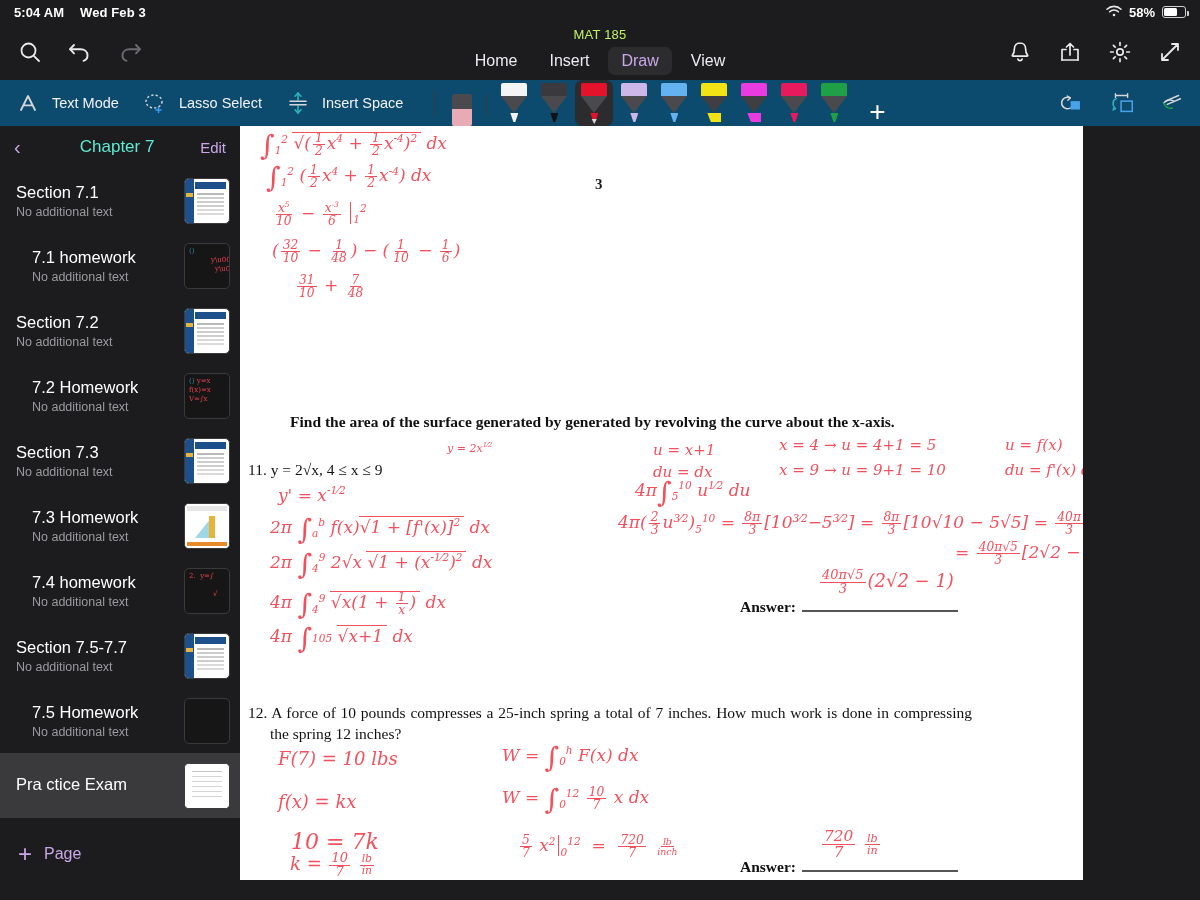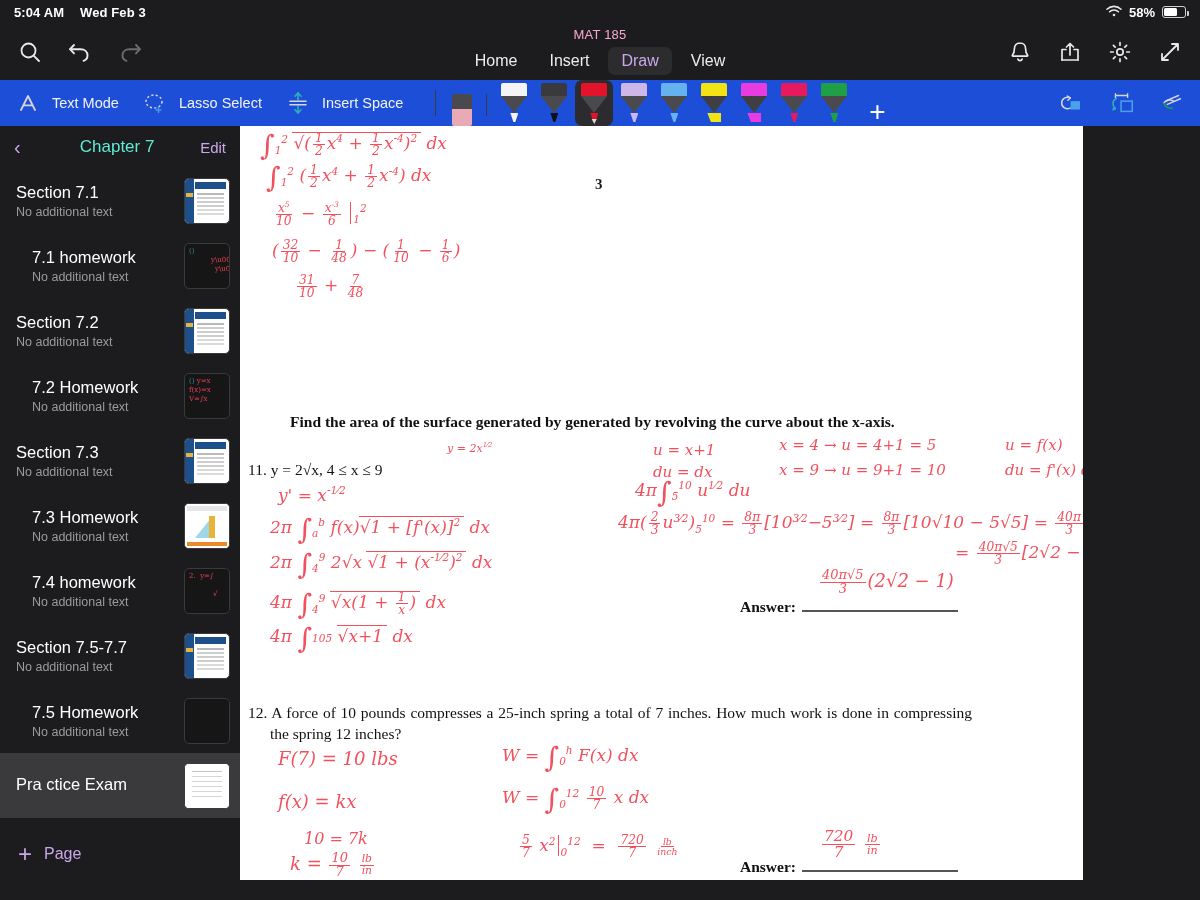--- a/index.html
+++ b/index.html
@@ -16,27 +16,27 @@
 
   
   .navbar { height:56px; display:flex; align-items:center; padding:0 16px; position:relative; background:#1c1c1e; }
   .nav-left { display:flex; align-items:center; gap:22px; }
   .nav-right { margin-left:auto; display:flex; align-items:center; gap:22px; }
   .ic { width:28px; height:28px; display:flex; align-items:center; justify-content:center; color:#e9e9ea; }
   .ic svg { display:block; }
   .ic.dim { color:#6c6c70; }
 
   .doc-center { position:absolute; left:0; right:0; top:0; display:flex; flex-direction:column; align-items:center; pointer-events:none; }
-  .doc-title { font-size:13px; color:#f9a8d4; margin-top:3px; letter-spacing:.2px; }
+  .doc-title { font-size:13px; color:#bef264; margin-top:3px; letter-spacing:.2px; }
   .tabs { display:flex; gap:6px; margin-top:5px; pointer-events:auto; }
   .tab { font-size:16px; color:#ececf1; padding:5px 13px; border-radius:7px; }
   .tab.active { background:#2c2c2e; color:#c9a7e8; font-weight:500; }
 
   
-  .toolbar { height:46px; background:#1d4ed8; display:flex; align-items:center; padding:0 14px; gap:0; }
+  .toolbar { height:46px; background:#0c4a6e; display:flex; align-items:center; padding:0 14px; gap:0; }
   .tool-grp { display:flex; align-items:center; gap:10px; margin-right:22px; }
   .tool-grp .lbl { font-size:14.5px; color:#f2f2f4; }
   .tb-sep { width:1px; height:26px; background:#3a3a3c; margin:0 10px; }
 
   .pens { display:flex; align-items:flex-end; gap:2px; height:46px; }
   .pen { width:38px; height:46px; position:relative; display:flex; justify-content:center; }
   .pen.sel { background:#2c2c2e; border-radius:7px; }
   .pen .body { position:absolute; bottom:4px; width:26px; }
   .pen .cap { height:13px; border-radius:2px 2px 0 0; }
   .pen .barrel { width:0; height:0; border-left:13px solid transparent; border-right:13px solid transparent; border-top:17px solid #4a4a4e; }
@@ -627,21 +627,21 @@
 
       <div class="prob p12">
         <span class="bodytxt">
           <span>12.</span>
           <span>A force of 10 pounds compresses a 25-inch spring a total of 7 inches.  How much work is done in compressing the spring 12 inches?</span>
         </span>
       </div>
 
       <div class="hw" style="left:38px;top:622px;font-size:18px;">F(7) = 10 lbs</div>
       <div class="hw" style="left:38px;top:665px;font-size:18px;">f(x) = kx</div>
-      <div class="hw" style="left:64px;top:703px;font-size:16px;">10 = 7k</div>
+      <div class="hw" style="left:51px;top:703px;font-size:22px;">10 = 7k</div>
       <div class="hw" style="left:50px;top:726px;font-size:18px;">k = <span class="frac">
             <span class="n">10</span>
             <span class="d">7</span>
           </span> <span class="frac" style="font-size:.6em;">
             <span class="n">lb</span>
             <span class="d">in</span>
           </span></div>
 
       <div class="hw" style="left:262px;top:618px;font-size:17px;">
         W = <span class="intg">∫</span><span class="sub">0</span><span class="sup">h</span> F(x) dx

